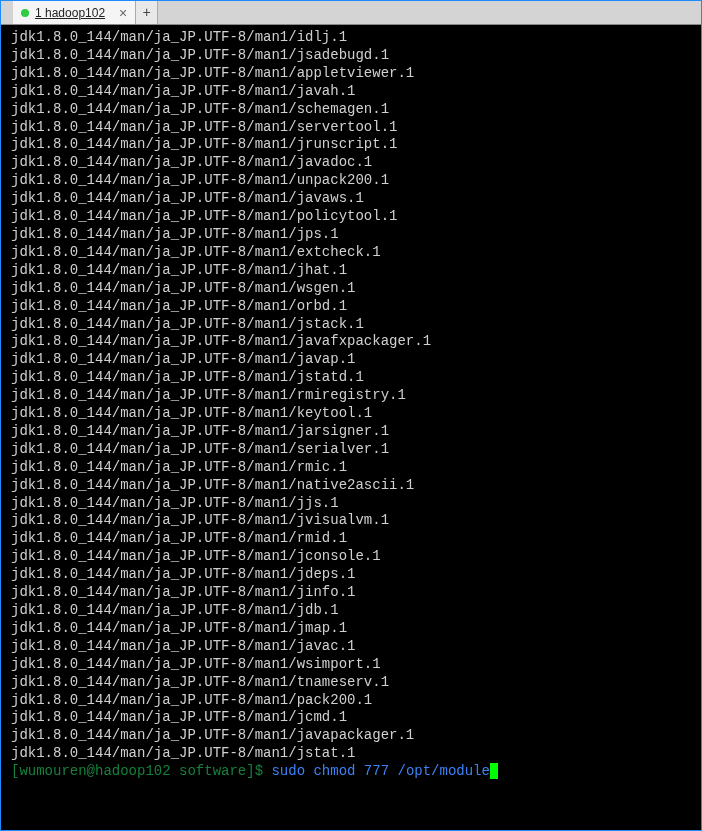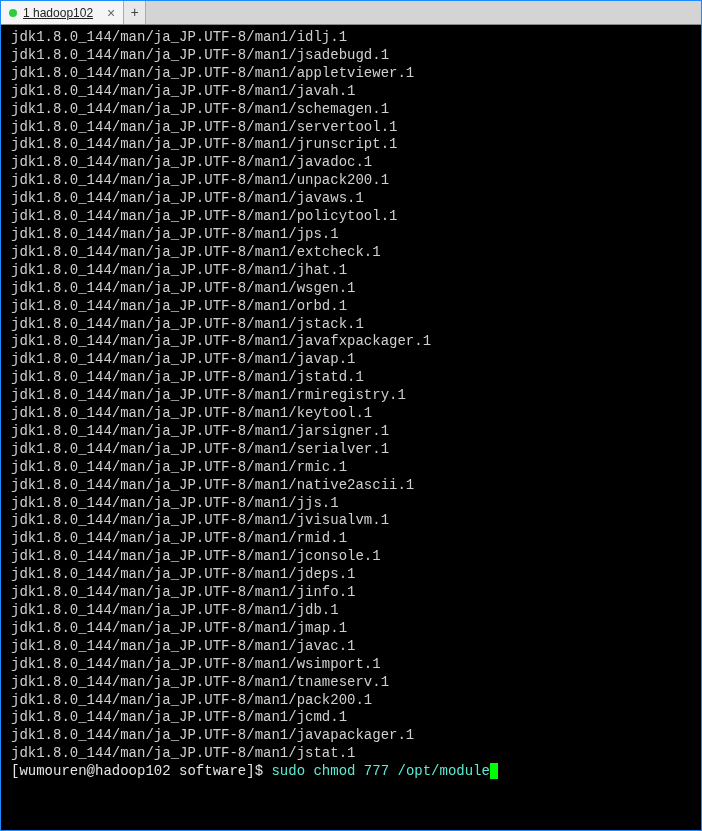--- a/index.html
+++ b/index.html
@@ -33,20 +33,21 @@
       display: flex;
       align-items: center;
       padding: 0 8px;
       background: #e8e8e8;
       border-right: 1px solid #aaa;
       font-size: 12px;
       font-family: -apple-system, Segoe UI, sans-serif;
       color: #222;
       gap: 6px;
       min-width: 110px;
+      margin-left: 12px;
     }
     .tab.active {
       background: #f5f5f5;
     }
     .tab .indicator {
       width: 8px;
       height: 8px;
       border-radius: 50%;
       background: #2ecc40;
       flex-shrink: 0;
@@ -81,24 +82,24 @@
       overflow: hidden;
       white-space: pre;
     }
     .term-line {
       font-family: 'Consolas', 'Courier New', monospace;
     }
     .prompt-line {
       display: flex;
     }
     .prompt {
-      color: #e5e5e5;
+      color: #15803d;
     }
     .cmd {
-      color: #5eead4;
+      color: #3b82f6;
     }
     .cursor {
       display: inline-block;
       width: 8px;
       height: 16px;
       background: #00ff00;
       vertical-align: text-bottom;
       margin-left: 0;
     }
   </style>

